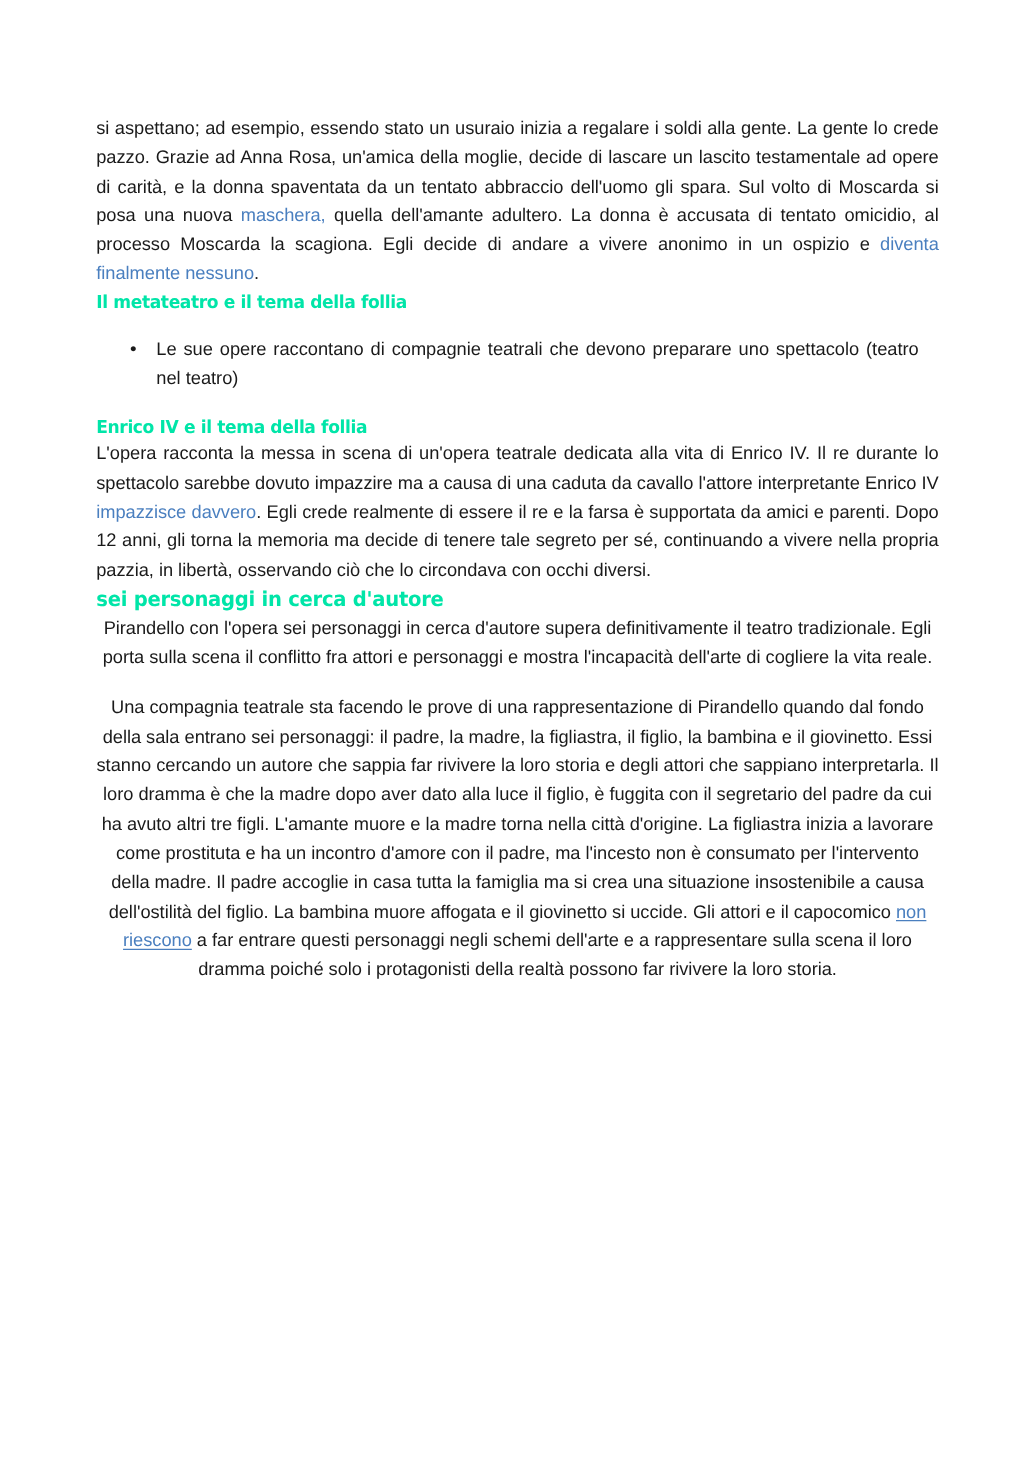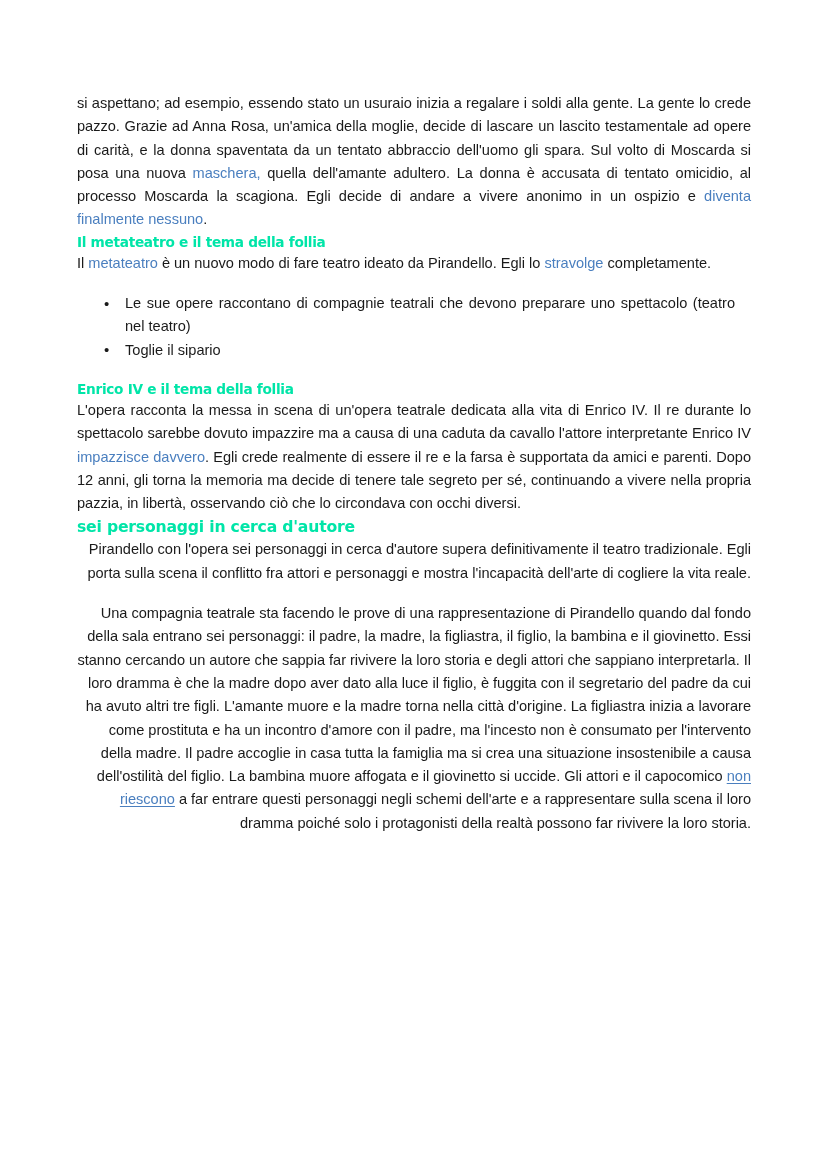--- a/index.html
+++ b/index.html
@@ -35,21 +35,21 @@
   p.body {
     margin: 0 0 0 0;
     font-size: 14.6px;
     line-height: 23.3px;
     color: #1a1a1a;
     text-align: justify;
     text-justify: inter-word;
     letter-spacing: -0.02px;
   }
   p.body.left {
-    text-align: right;
+    text-align: center;
   }
 
   
   .hl {
     color: #4a7fbf;
   }
   .hl-u {
     color: #4a7fbf;
     text-decoration: underline;
     text-decoration-thickness: 1px;
@@ -112,25 +112,23 @@
 </head>
 <body>
 
 <div class="page">
   <div class="content">
 
     <p class="body"><span>si aspettano; ad esempio, essendo stato un usuraio inizia a regalare i soldi alla gente. La gente lo crede pazzo. Grazie ad Anna Rosa, un'amica della moglie, decide di lascare un lascito testamentale ad opere di carità, e la donna spaventata da un tentato abbraccio dell'uomo gli spara. Sul volto di Moscarda si posa una nuova </span><span class="hl">maschera,</span><span> quella dell'amante adultero. La donna è accusata di tentato omicidio, al processo Moscarda la scagiona. Egli decide di andare a vivere anonimo in un ospizio e </span><span class="hl">diventa finalmente nessuno</span><span>.</span></p>
 
     <h2 class="heading h-space-before h-space-after">Il metateatro e il tema della follia</h2>
 
-    <p class="body"><span>Il </span><span class="hl">metateatro</span><span> è un nuovo modo di fare teatro ideato da Pirandello. Egli lo </span><span class="hl">stravolge</span><span> completamente.</span></p>
 
     <ul class="bullets">
       <li><span>Le sue opere raccontano di compagnie teatrali che devono preparare uno spettacolo (teatro nel teatro)</span></li>
-      <li><span>Toglie il sipario</span></li>
     </ul>
 
     <div class="para-gap"></div>
 
 
     <h2 class="heading h-space-before h-space-after">Enrico IV e il tema della follia</h2>
 
     <p class="body"><span>L'opera racconta la messa in scena di un'opera teatrale dedicata alla vita di Enrico IV. Il re durante lo spettacolo sarebbe dovuto impazzire ma a causa di una caduta da cavallo l'attore interpretante Enrico IV </span><span class="hl">impazzisce davvero</span><span>. Egli crede realmente di essere il re e la farsa è supportata da amici e parenti. Dopo 12 anni, gli torna la memoria ma decide di tenere tale segreto per sé, continuando a vivere nella propria pazzia, in libertà, osservando ciò che lo circondava con occhi diversi.</span></p>
 
     <h2 class="heading big h-space-before-lg h-space-after-lg">sei personaggi in cerca d'autore</h2>

